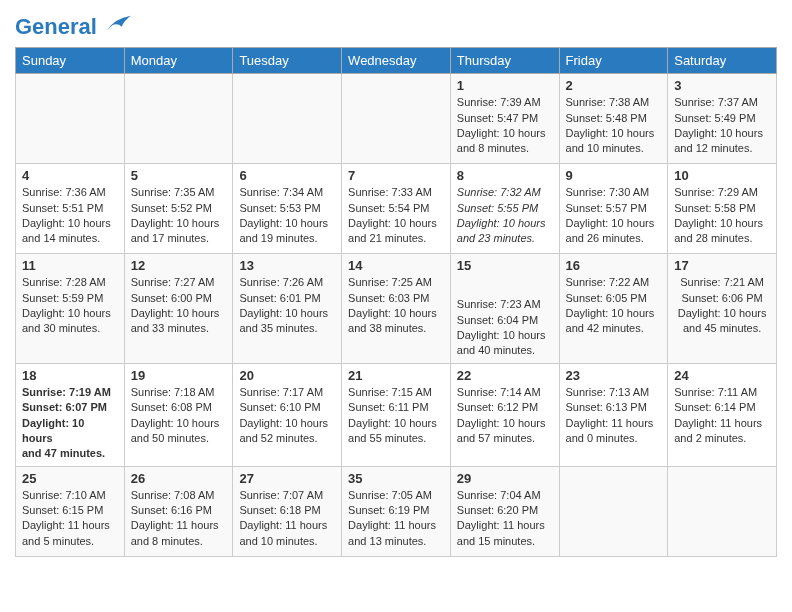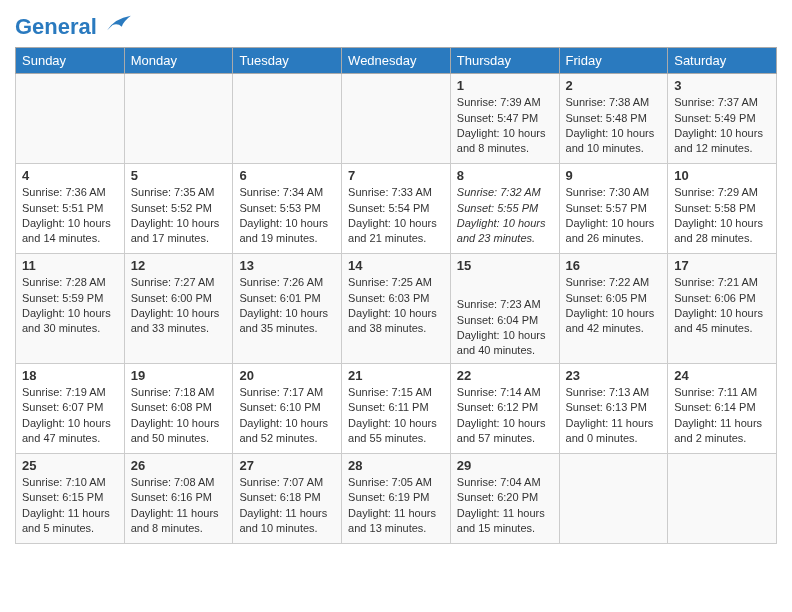--- a/index.html
+++ b/index.html
@@ -241,30 +241,30 @@
         </td>
         <td>
           <span class="day-number">16</span>
           <div class="day-info" style="white-space: pre-line;">Sunrise: 7:22 AM
 Sunset: 6:05 PM
 Daylight: 10 hours
 and 42 minutes.</div>
         </td>
         <td>
           <span class="day-number">17</span>
-          <div class="day-info" style="white-space: pre-line;">Sunrise: 7:21 AM
+          <div class="day-info" style="white-space: pre-line; text-align: center;">Sunrise: 7:21 AM
 Sunset: 6:06 PM
 Daylight: 10 hours
 and 45 minutes.</div>
         </td>
       </tr>
       <tr>
         <td>
           <span class="day-number">18</span>
-          <div class="day-info" style="white-space: pre-line;">Sunrise: 7:19 AM
+          <div class="day-info" style="white-space: pre-line; font-weight: bold;">Sunrise: 7:19 AM
 Sunset: 6:07 PM
 Daylight: 10 hours
 and 47 minutes.</div>
         </td>
         <td>
           <span class="day-number">19</span>
           <div class="day-info" style="white-space: pre-line;">Sunrise: 7:18 AM
 Sunset: 6:08 PM
 Daylight: 10 hours
 and 50 minutes.</div>
@@ -321,21 +321,21 @@
 and 8 minutes.</div>
         </td>
         <td>
           <span class="day-number">27</span>
           <div class="day-info" style="white-space: pre-line;">Sunrise: 7:07 AM
 Sunset: 6:18 PM
 Daylight: 11 hours
 and 10 minutes.</div>
         </td>
         <td>
-          <span class="day-number">28</span>
+          <span class="day-number">35</span>
           <div class="day-info" style="white-space: pre-line;">Sunrise: 7:05 AM
 Sunset: 6:19 PM
 Daylight: 11 hours
 and 13 minutes.</div>
         </td>
         <td>
           <span class="day-number">29</span>
           <div class="day-info" style="white-space: pre-line;">Sunrise: 7:04 AM
 Sunset: 6:20 PM
 Daylight: 11 hours

